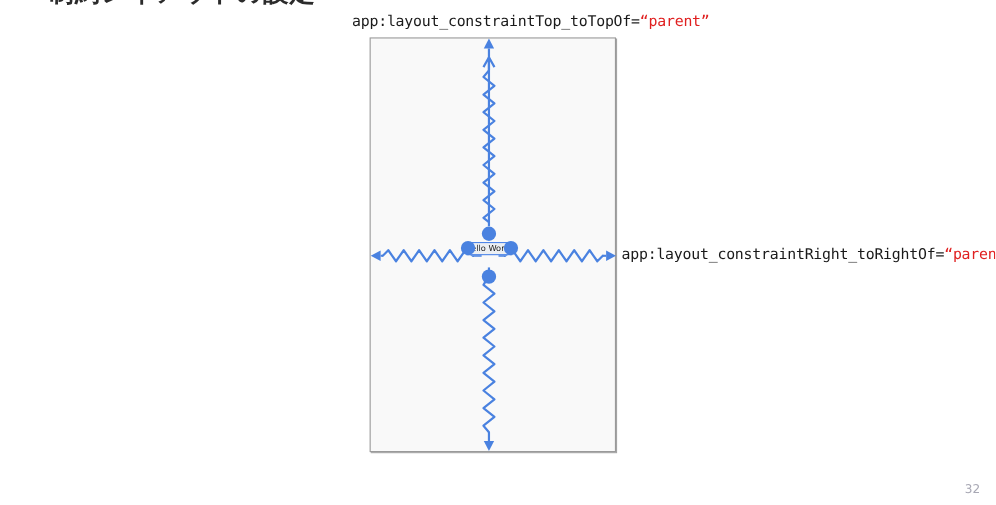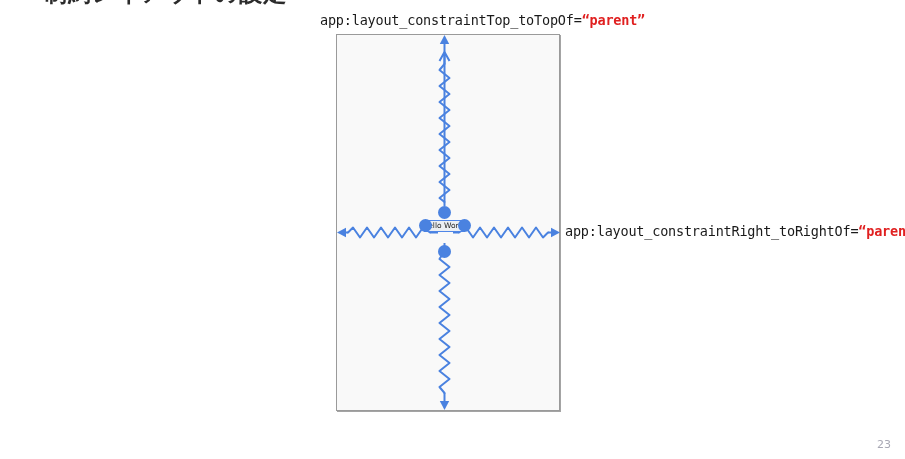--- a/index.html
+++ b/index.html
@@ -35,21 +35,20 @@
   .attr-label {
     position: absolute;
     font-family: "DejaVu Sans Mono", monospace;
     font-size: 13.5px;
     color: #1a1a1a;
     white-space: nowrap;
     letter-spacing: -0.2px;
   }
   .attr-label .val {
     color: #e02020;
-    font-weight: bold;
   }
   #label-top    { left: 320px; top: 12px; }
   #label-left   { left: 14px;  top: 223px; }
   #label-right  { left: 565px; top: 223px; }
   #label-bottom { left: 280px; top: 428px; }
 
   
   #device-frame {
     position: absolute;
     left: 336px;
@@ -183,15 +182,15 @@
   <div class="attr-label" id="label-top">
     <span>app:layout_constraintTop_toTopOf=</span><span class="val">“parent”</span>
   </div>
 
 
   <div class="attr-label" id="label-right">
     <span>app:layout_constraintRight_toRightOf=</span><span class="val">“parent”</span>
   </div>
 
 
-  <div id="page-number">23</div>
+  <div id="page-number">32</div>
 
 </div>
 
 </body></html>

